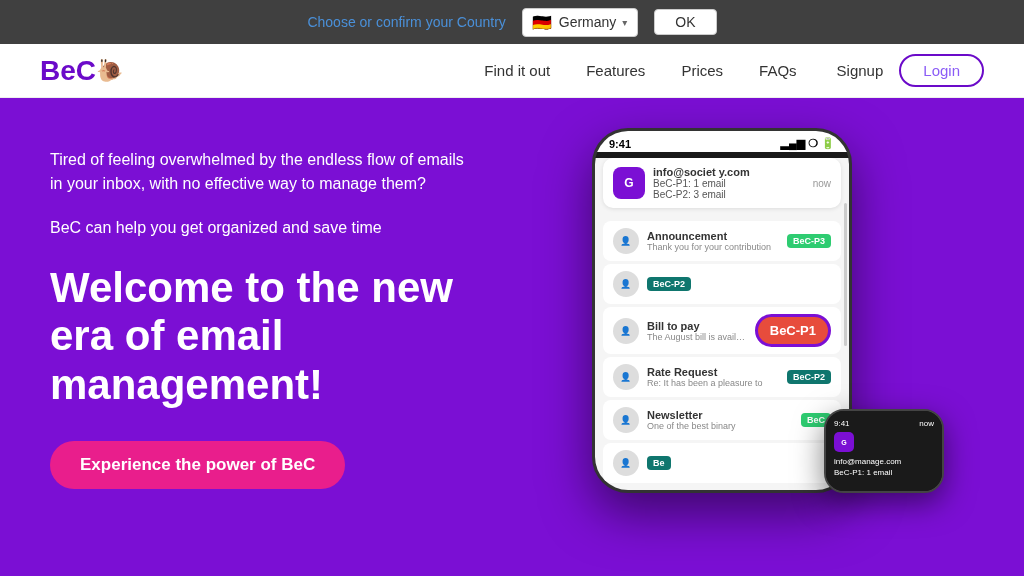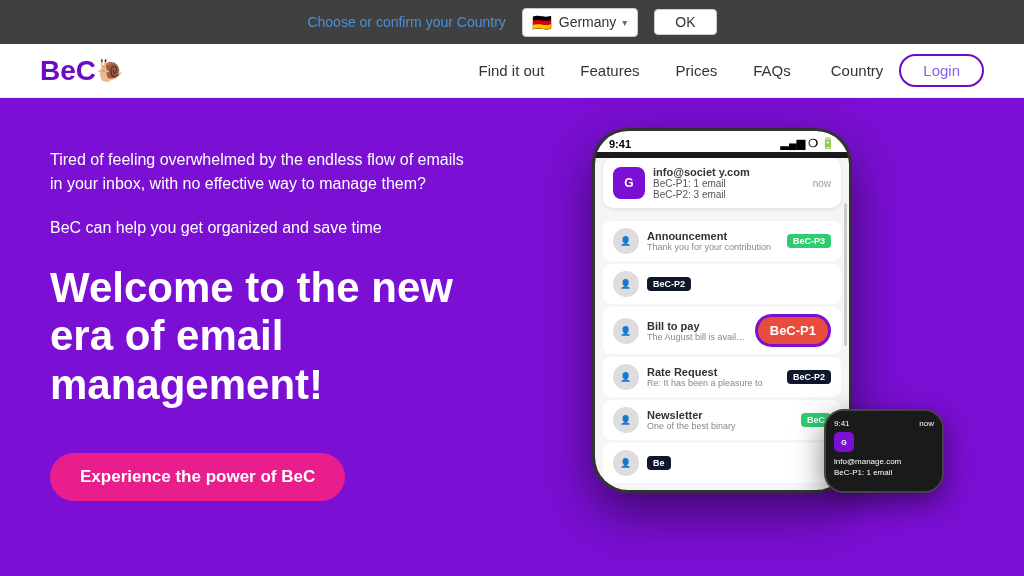--- a/index.html
+++ b/index.html
@@ -128,21 +128,21 @@
     }
     .hero-mid {
       font-size: 16px;
       line-height: 1.5;
       margin-bottom: 24px;
     }
     .hero-title {
       font-size: 42px;
       font-weight: 900;
       line-height: 1.15;
-      margin-bottom: 44px;
+      margin-bottom: 32px;
     }
     .cta-button {
       background: #e91e8c;
       color: white;
       border: none;
       border-radius: 30px;
       padding: 14px 30px;
       font-size: 17px;
       font-weight: bold;
       cursor: pointer;
@@ -238,21 +238,21 @@
     .email-preview { font-size: 9px; color: #888; white-space: nowrap; overflow: hidden; text-overflow: ellipsis; }
     .email-tag {
       font-size: 9px;
       color: white;
       border-radius: 4px;
       padding: 2px 6px;
       font-weight: bold;
       white-space: nowrap;
     }
     .tag-p3 { background: #2ecc71; }
-    .tag-p2 { background: #0f172a; }
+    .tag-p2 { background: #0f766e; }
     .tag-p1-large {
       background: #e74c3c;
       font-size: 13px;
       padding: 6px 12px;
       border-radius: 20px;
       font-weight: bold;
       border: 3px solid #7b0fd4;
     }
 
     
@@ -324,21 +324,21 @@
       <span class="logo-c">C</span>
       <span class="logo-snail">🐌</span>
   </div>
   <div class="nav-links">
     <a class="nav-link">Find it out</a>
     <a class="nav-link">Features</a>
     <a class="nav-link">Prices</a>
     <a class="nav-link">FAQs</a>
   </div>
   <div class="nav-actions">
-    <a class="signup-link">Country</a>
+    <a class="signup-link">Signup</a>
     <button class="login-button">Login</button>
   </div>
 </nav>
 
 <section class="hero">
   <div class="hero-text">
     <p class="hero-subtitle">Tired of feeling overwhelmed by the endless flow of emails in your inbox, with no effective way to manage them?</p>
     <p class="hero-mid">BeC can help you get organized and save time</p>
     <h1 class="hero-title">Welcome to the new era of email management!</h1>
     <button class="cta-button">Experience the power of BeC</button>

